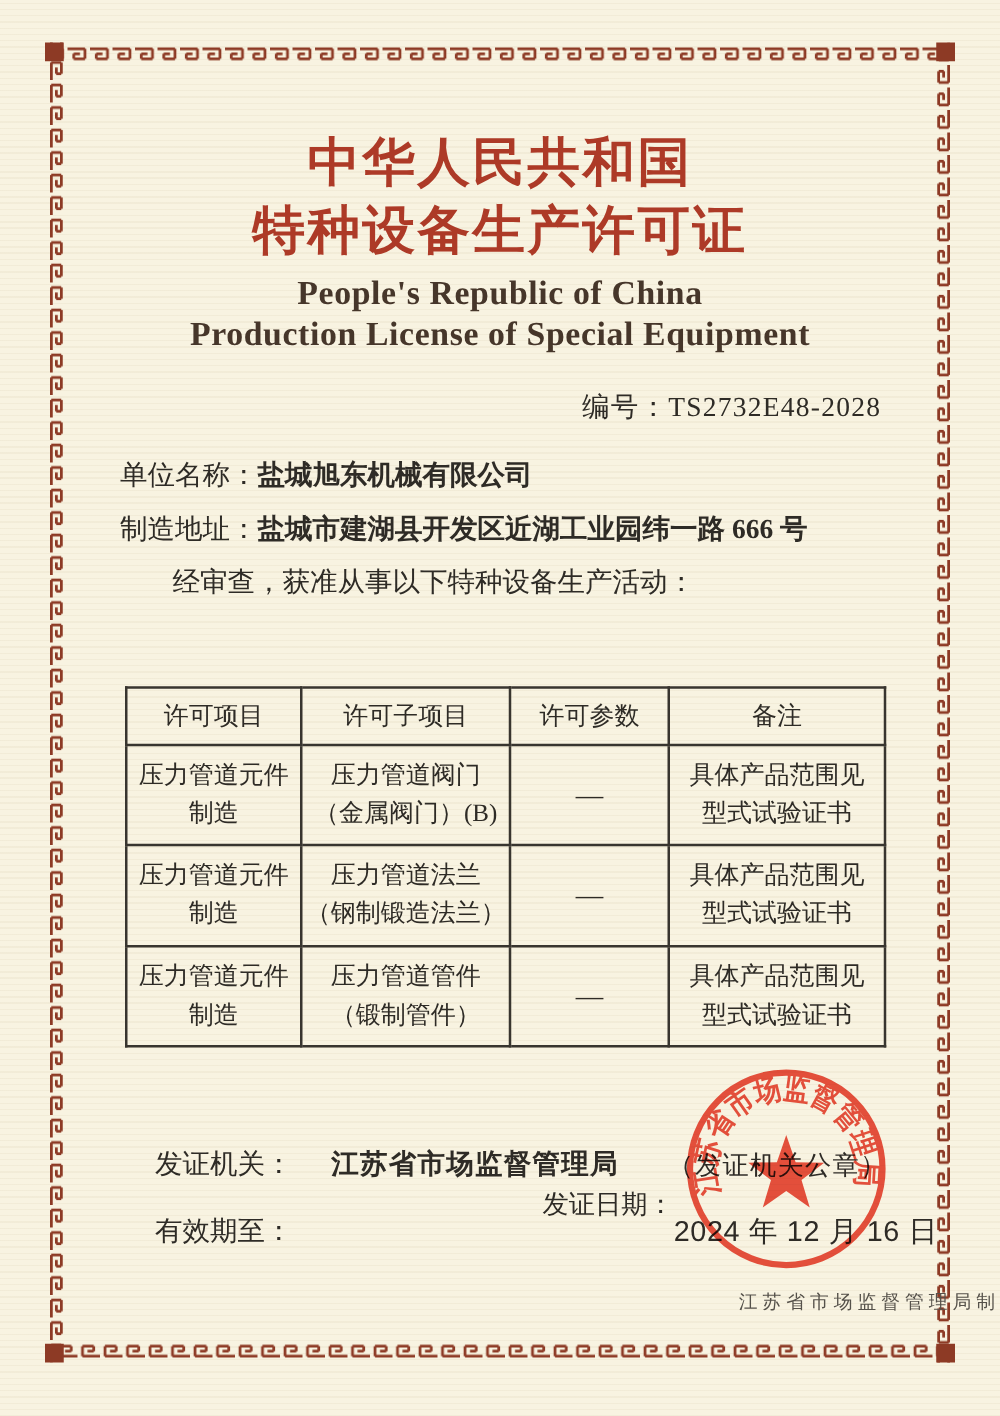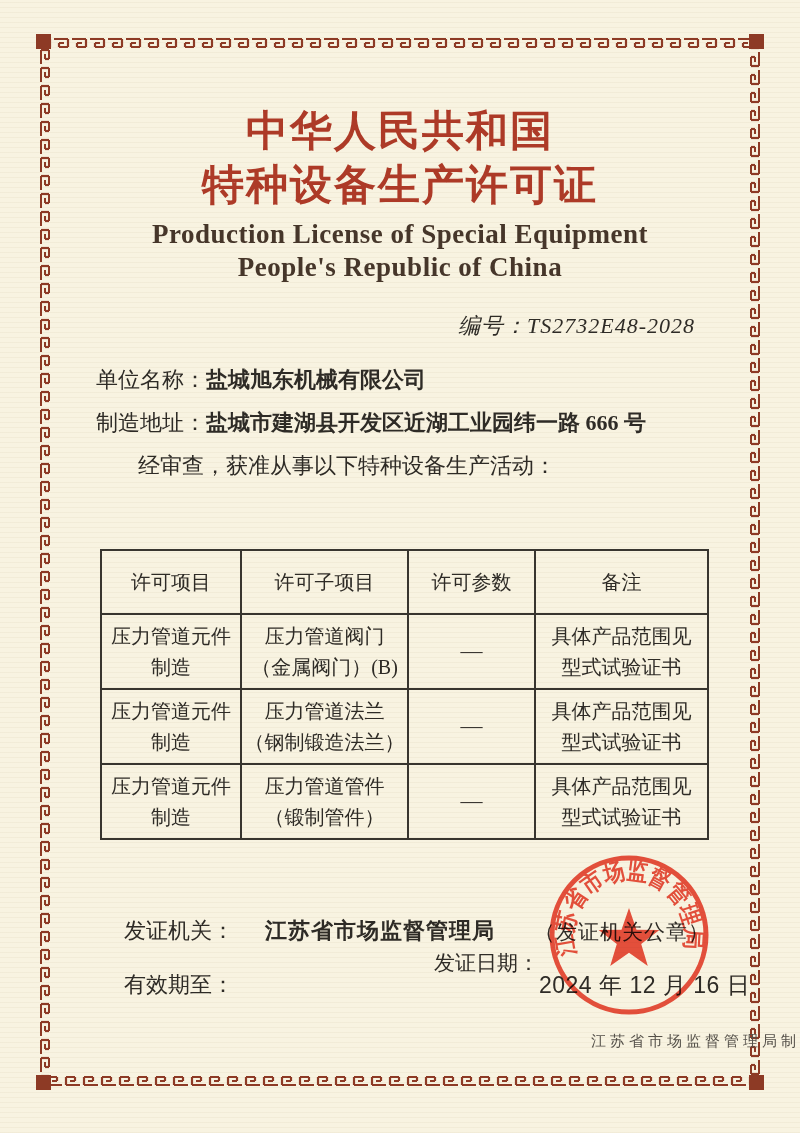--- a/index.html
+++ b/index.html
@@ -21,41 +21,41 @@
     font-size:42px; line-height:54px; font-weight:700; color:#ad3a27;
     letter-spacing:2px;
   }
   .title-en {
     font-size:27px; line-height:33px; font-weight:700; color:#46362a;
     letter-spacing:0.5px; margin-top:6px;
   }
   .title-en div { white-space:nowrap; }
 
   .serial-row {
-    position:absolute; top:311px; right:105px;
-    font-size:22px; letter-spacing:1px;font-style:italic;
+    position:absolute; top:311px; right:95px;
+    font-size:22px; letter-spacing:1px;
   }
   .serial-row .value { font-family:"Liberation Serif","DejaVu Serif",serif; }
 
   .fields { position:absolute; top:366px; left:96px; width:640px; }
   .field-row { display:flex; font-size:22px; line-height:28px; margin-bottom:15px; }
   .field-row .label { white-space:pre; flex:0 0 auto; }
   .field-row .value { white-space:pre;font-weight:bold; }
   .statement { font-size:22px; line-height:28px; margin-top:13px; padding-left:42px; }
 
   table.license-table {
     position:absolute; left:100px; top:549px; width:607px; height:289px;
     border-collapse:collapse; table-layout:fixed;
   }
   .license-table th, .license-table td {
     border:2px solid #38352f; text-align:center; vertical-align:middle;
     font-size:20px; font-weight:400; line-height:1.55; white-space:pre-line;
     color:#2e2b26; padding:2px;
   }
-  .license-table thead tr { height:64px; }
+  .license-table thead tr { height:46px; }
   .license-table tbody tr { height:75px; }
   .license-table td.dash-cell { font-size:22px; }
 
   .issuer-row { position:absolute; top:916px; left:124px; display:flex; align-items:baseline;gap:31px; }
   .issuer-row .label { font-size:22px; }
   .issuer-row .value {
     font-family:"Liberation Sans","DejaVu Sans",sans-serif;
     font-weight:700; font-size:22px; letter-spacing:1px;
   }
   .seal-note { position:absolute; top:918px; left:534px; font-size:21px; letter-spacing:1px; }
@@ -103,22 +103,22 @@
     <rect x="36" y="34" width="15" height="15" fill="#8d3a25"></rect>
     <rect x="749" y="34" width="15" height="15" fill="#8d3a25"></rect>
     <rect x="36" y="1075" width="15" height="15" fill="#8d3a25"></rect>
     <rect x="749" y="1075" width="15" height="15" fill="#8d3a25"></rect>
   </svg>
 
   <div class="title-block">
     <div class="title-cn">中华人民共和国</div>
     <div class="title-cn">特种设备生产许可证</div>
     <div class="title-en">
+      <div>People's Republic of China</div>
       <div>Production License of Special Equipment</div>
-      <div>People's Republic of China</div>
     </div>
   </div>
 
   <div class="serial-row">
     <span class="label">编号：</span><span class="value">TS2732E48-2028</span>
   </div>
 
   <div class="fields">
     <div class="field-row">
       <span class="label">单位名称：</span>

